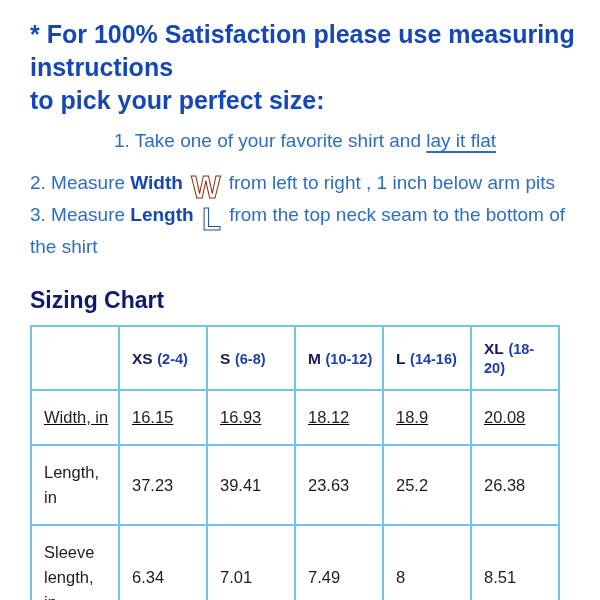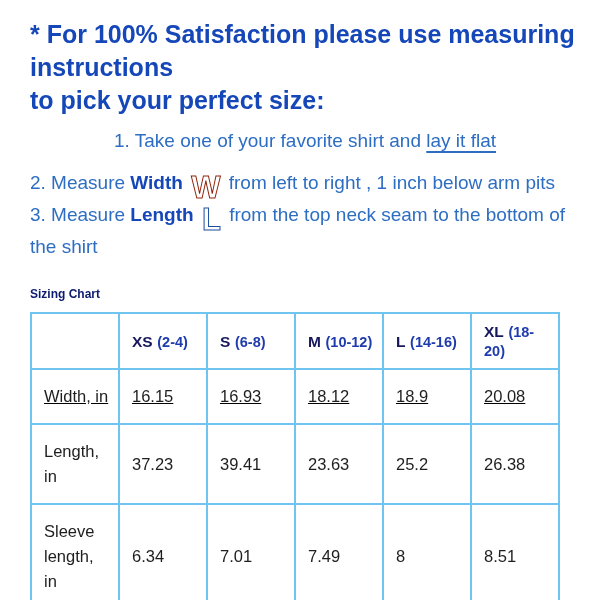--- a/index.html
+++ b/index.html
@@ -57,42 +57,42 @@
     background-image: linear-gradient(180deg, #ffc44d 0%, #f5731a 45%, #d92c05 100%);
     -webkit-text-stroke: 1px #8c1d04;
   }
   .letter-l {
     background-image: linear-gradient(180deg, #aadcf8 0%, #4e9ae0 55%, #1e62b8 100%);
     -webkit-text-stroke: 1px #1b4f9e;
   }
   .chart-title {
     color: #0c1a70;
     font-weight: 700;
-    font-size: 12px;
+    font-size: 23px;
     margin: 24px 0 0 0;
   }
   table.sizing {
     border-collapse: collapse;
     margin-top: 11px;
     table-layout: fixed;
   }
   table.sizing td, table.sizing th {
     border: 2px solid #70c4f0;
     text-align: left;
     vertical-align: middle;
     padding: 0 6px 0 12px;
     box-sizing: border-box;
     font-size: 16.5px;
     color: #1e1e1e;
     font-weight: 400;
     white-space: pre-line;
   }
   col.c-label { width: 88px; }
   col.c-size  { width: 88px; }
-  tr.hdr-row  { height: 56px; padding-left: 40px; }
+  tr.hdr-row  { height: 64px; padding-left: 40px; }
   tr.row-1    { height: 55px; text-decoration: underline; }
   tr.row-2    { height: 80px; }
   tr.row-3    { height: 104px; }
   .size-name {
     color: #17175c;
     font-weight: 700;
     font-size: 15.5px;
   }
   .size-range {
     color: #1f3cae;

